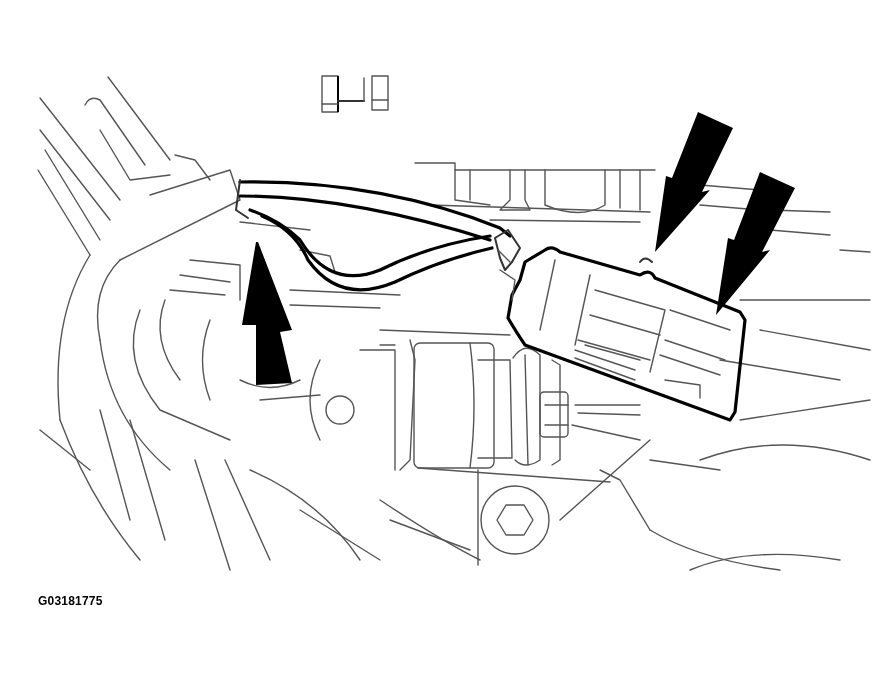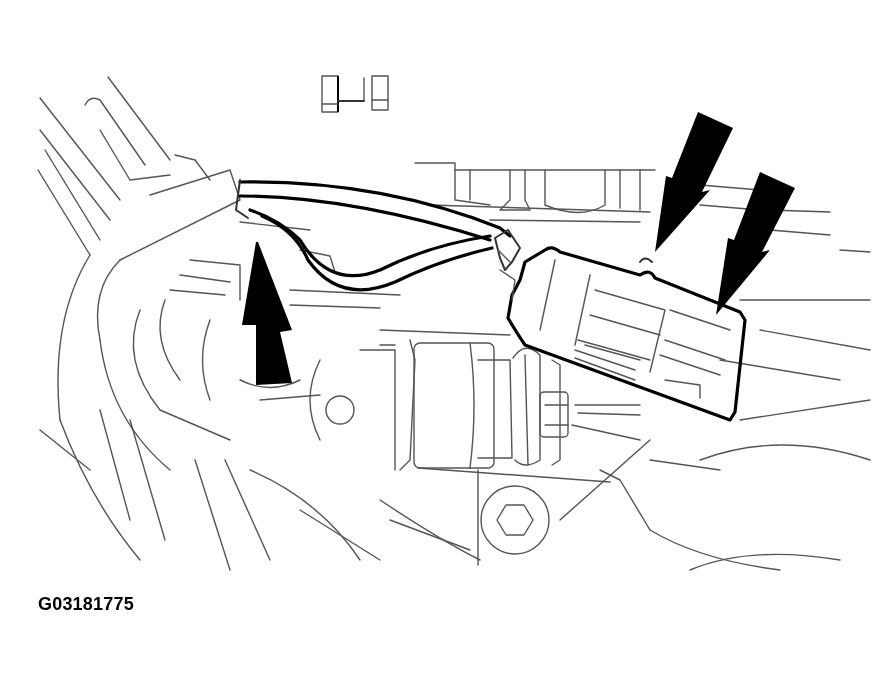--- a/index.html
+++ b/index.html
@@ -6,21 +6,21 @@
     body { width: 872px; height: 691px; position: relative; overflow: hidden; }
     #figure { position: absolute; left: 0; top: 0; width: 872px; height: 691px; }
     #figure svg { display: block; }
     .thin { stroke: #555; stroke-width: 1.4; fill: none; stroke-linecap: round; stroke-linejoin: round; }
     .med  { stroke: #333; stroke-width: 2; fill: none; stroke-linecap: round; stroke-linejoin: round; }
     .bold { stroke: #000; stroke-width: 3.2; fill: none; stroke-linecap: round; stroke-linejoin: round; }
     .arrow { fill: #000; stroke: none; }
     .caption {
       position: absolute; left: 38px; top: 594px;
       font-family: "Liberation Sans", sans-serif;
-      font-size: 18px; font-weight: bold; color: #000; letter-spacing: 0.2px;
+      font-size: 12px; font-weight: bold; color: #000; letter-spacing: 0.2px;
     }
   </style>
 </head>
 <body>
 
 <div id="figure">
   <svg width="872" height="691" viewBox="0 0 872 691" xmlns="http://www.w3.org/2000/svg">
 
     <g>
       <rect x="322" y="76" width="16" height="36" class="thin"></rect>

